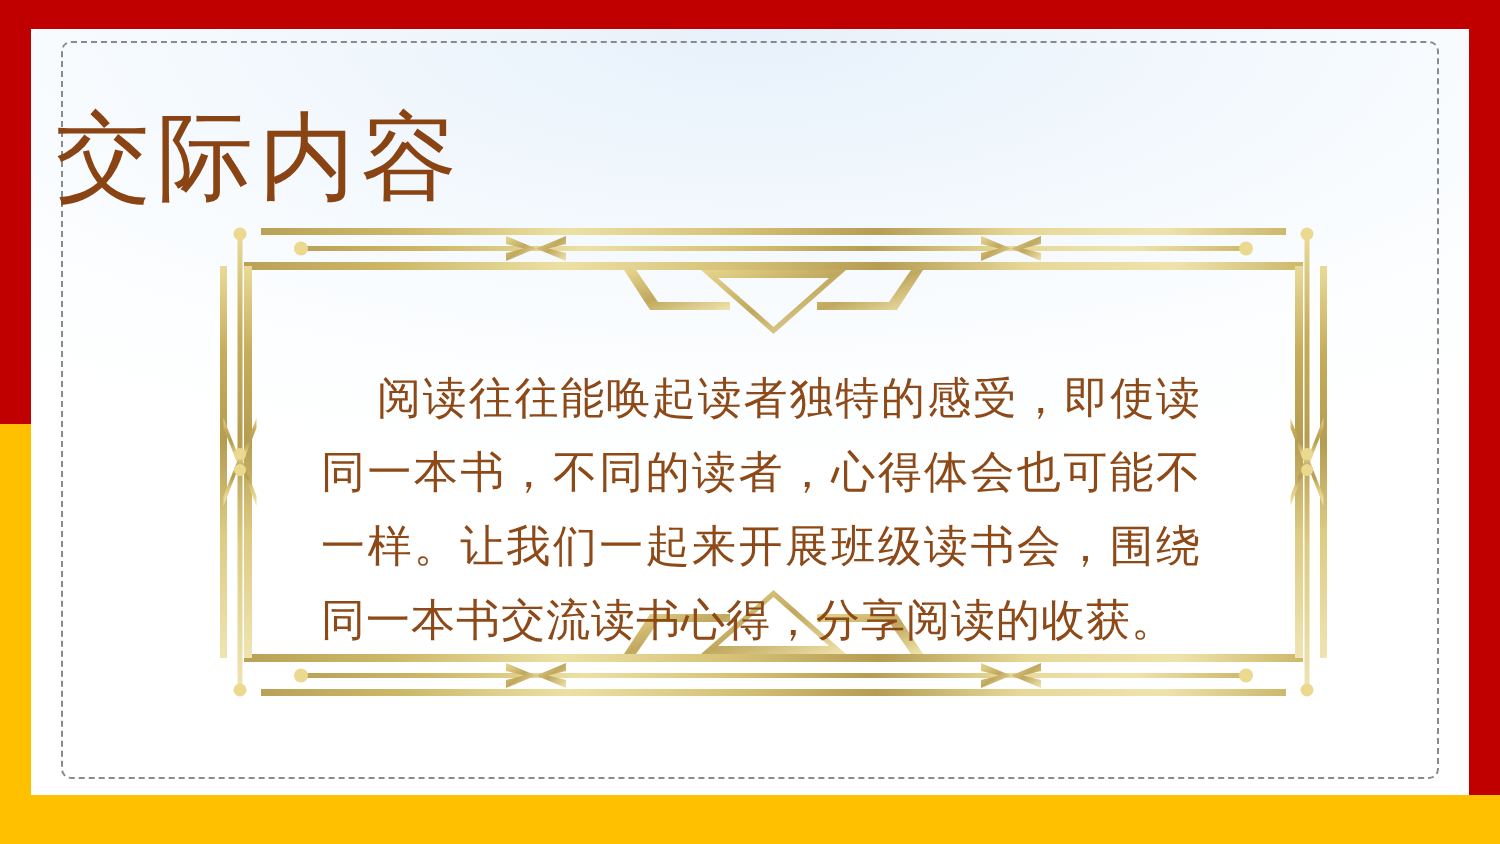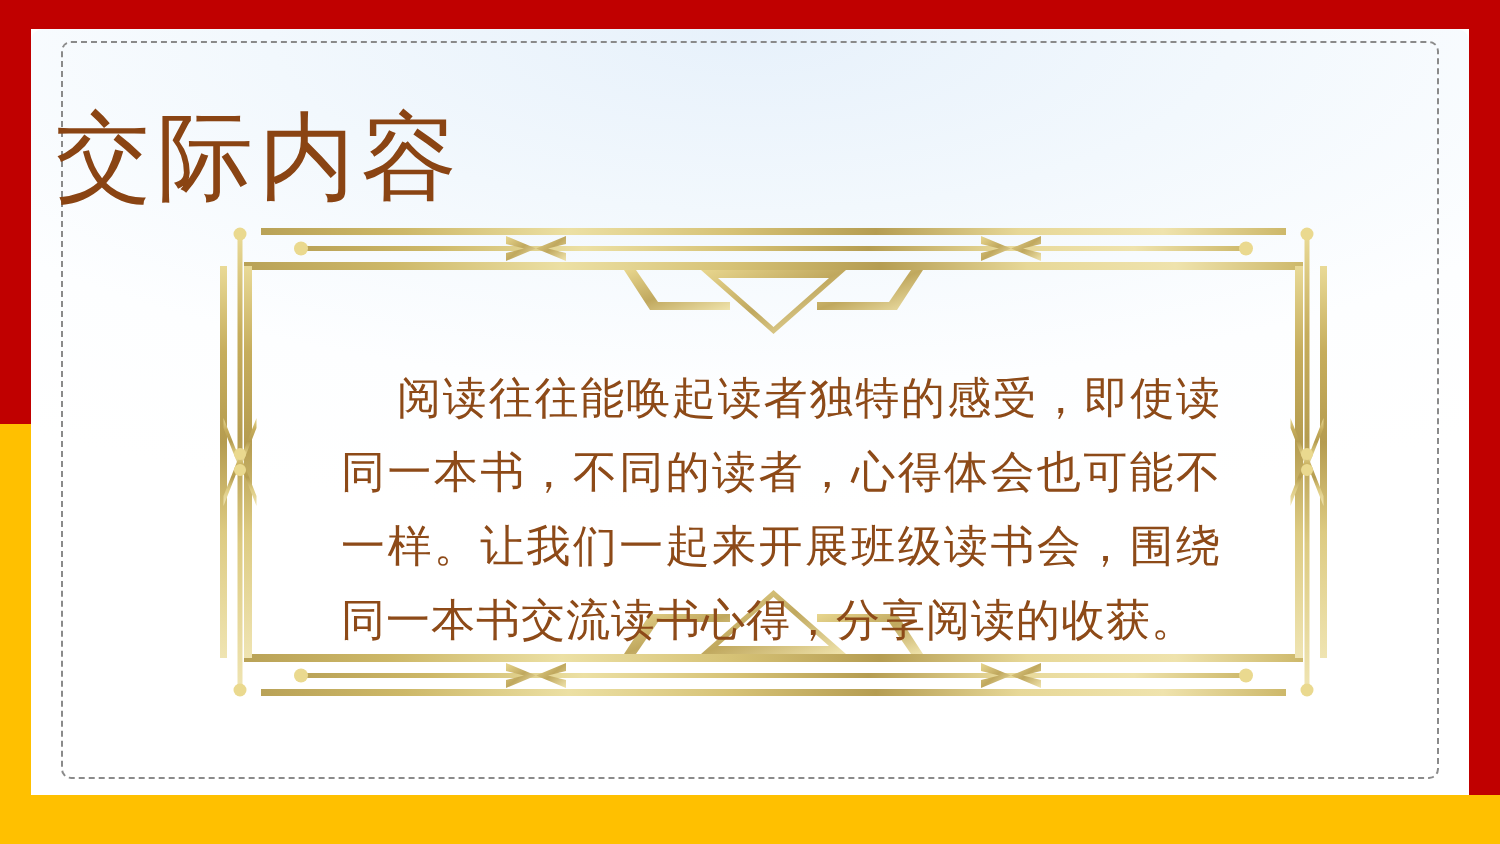--- a/index.html
+++ b/index.html
@@ -87,21 +87,20 @@
     width:880px;
     color:#8d4a18;
     font-family:"DejaVu Sans", sans-serif;
     font-size:44px;
     line-height:74px;
     text-align:justify;
     text-align-last:left;
     text-indent:56px;
     font-weight:400;
     letter-spacing:1px;
-    margin-left:20px;
   }
 </style>
 </head>
 <body>
 
 <div id="slide">
 
   <div class="band-red red-top"></div>
   <div class="band-red red-left"></div>
   <div class="band-red red-right"></div>

